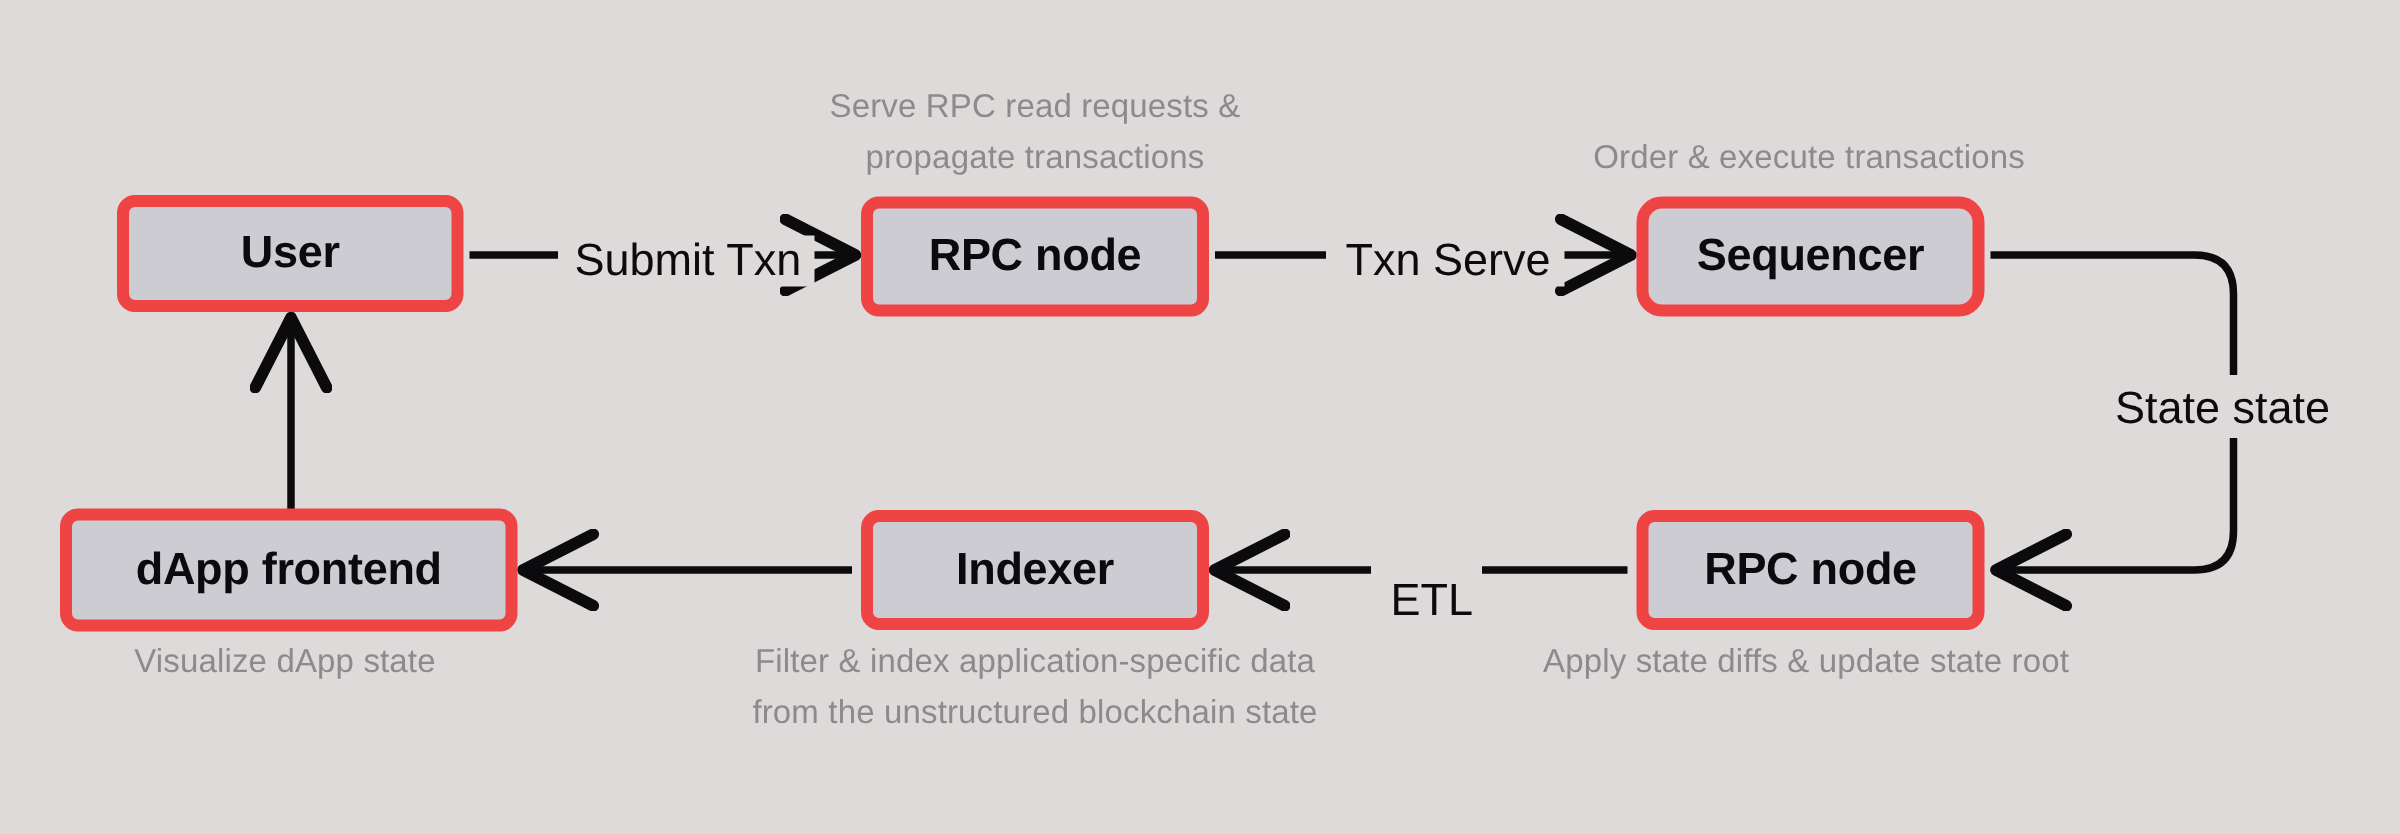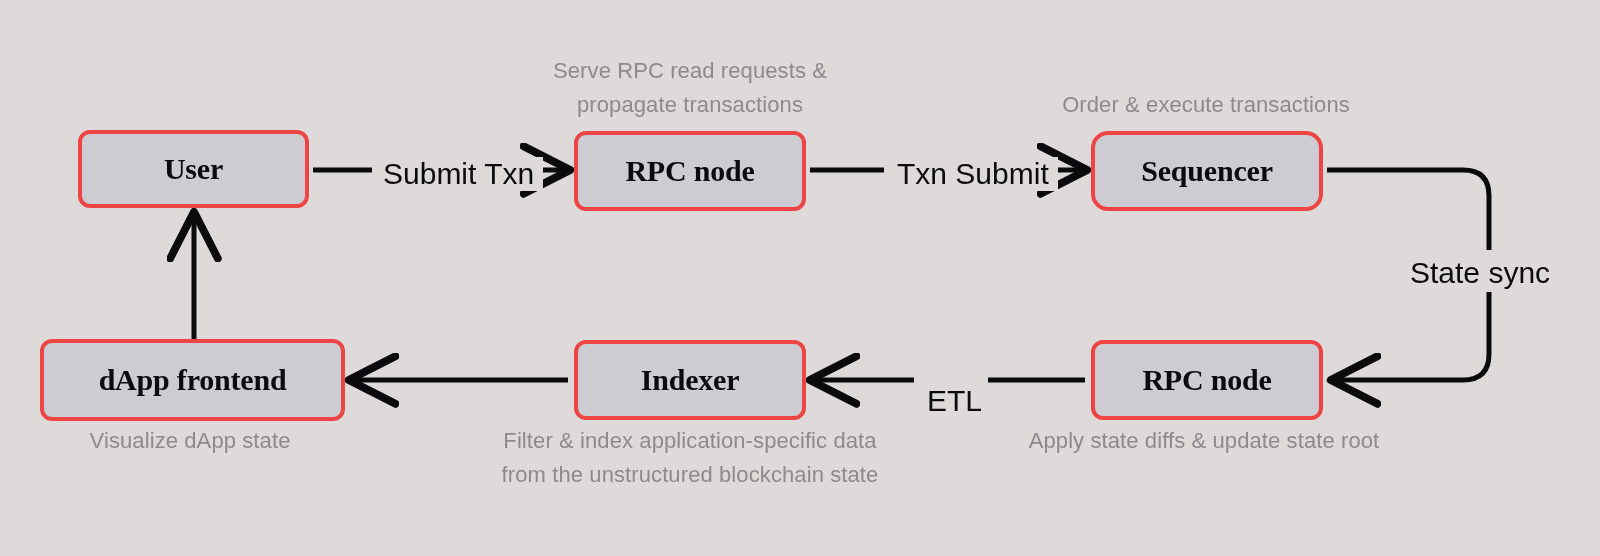--- a/index.html
+++ b/index.html
@@ -23,30 +23,29 @@
     position: absolute;
     left: 0;
     top: 0;
     width: 1600px;
     height: 556px;
     pointer-events: none;
   }
   .node {
     position: absolute;
     background: #ccccd2;
-    border: 4px solid #ef4444;
+    border: 8px solid #ef4444;
     border-radius: 12px;
     box-sizing: border-box;
     display: flex;
     align-items: center;
     justify-content: center;
     color: #0b0b0d;
     font-weight: 700;
     letter-spacing: -0.2px;
-    font-family: Liberation Serif, serif;
   }
   .node-label {
     font-size: 30px;
     font-weight: 700;
     line-height: 1;
     white-space: nowrap;
   }
   .node-user        { left: 78px;   top: 130px; width: 231px; height: 78px; }
   .node-rpc-top     { left: 574px;  top: 131px; width: 232px; height: 80px; }
   .node-sequencer   { left: 1091px; top: 131px; width: 232px; height: 80px; border-radius: 17px; }
@@ -150,17 +149,17 @@
 
   <div class="caption cap-rpc-top">Serve RPC read requests &amp;
 propagate transactions</div>
   <div class="caption cap-sequencer">Order &amp; execute transactions</div>
   <div class="caption cap-dapp">Visualize dApp state</div>
   <div class="caption cap-rpc-bottom">Apply state diffs &amp; update state root</div>
   <div class="caption cap-indexer">Filter &amp; index application-specific data
 from the unstructured blockchain state</div>
 
   <div class="edge-label lbl-submit-txn">Submit Txn</div>
-  <div class="edge-label lbl-txn-relay">Txn Submit</div>
-  <div class="edge-label lbl-state-sync">State sync</div>
+  <div class="edge-label lbl-txn-relay">Txn Serve</div>
+  <div class="edge-label lbl-state-sync">State state</div>
   <div class="edge-label lbl-etl">ETL</div>
 
 </div>
 
 </body></html>

